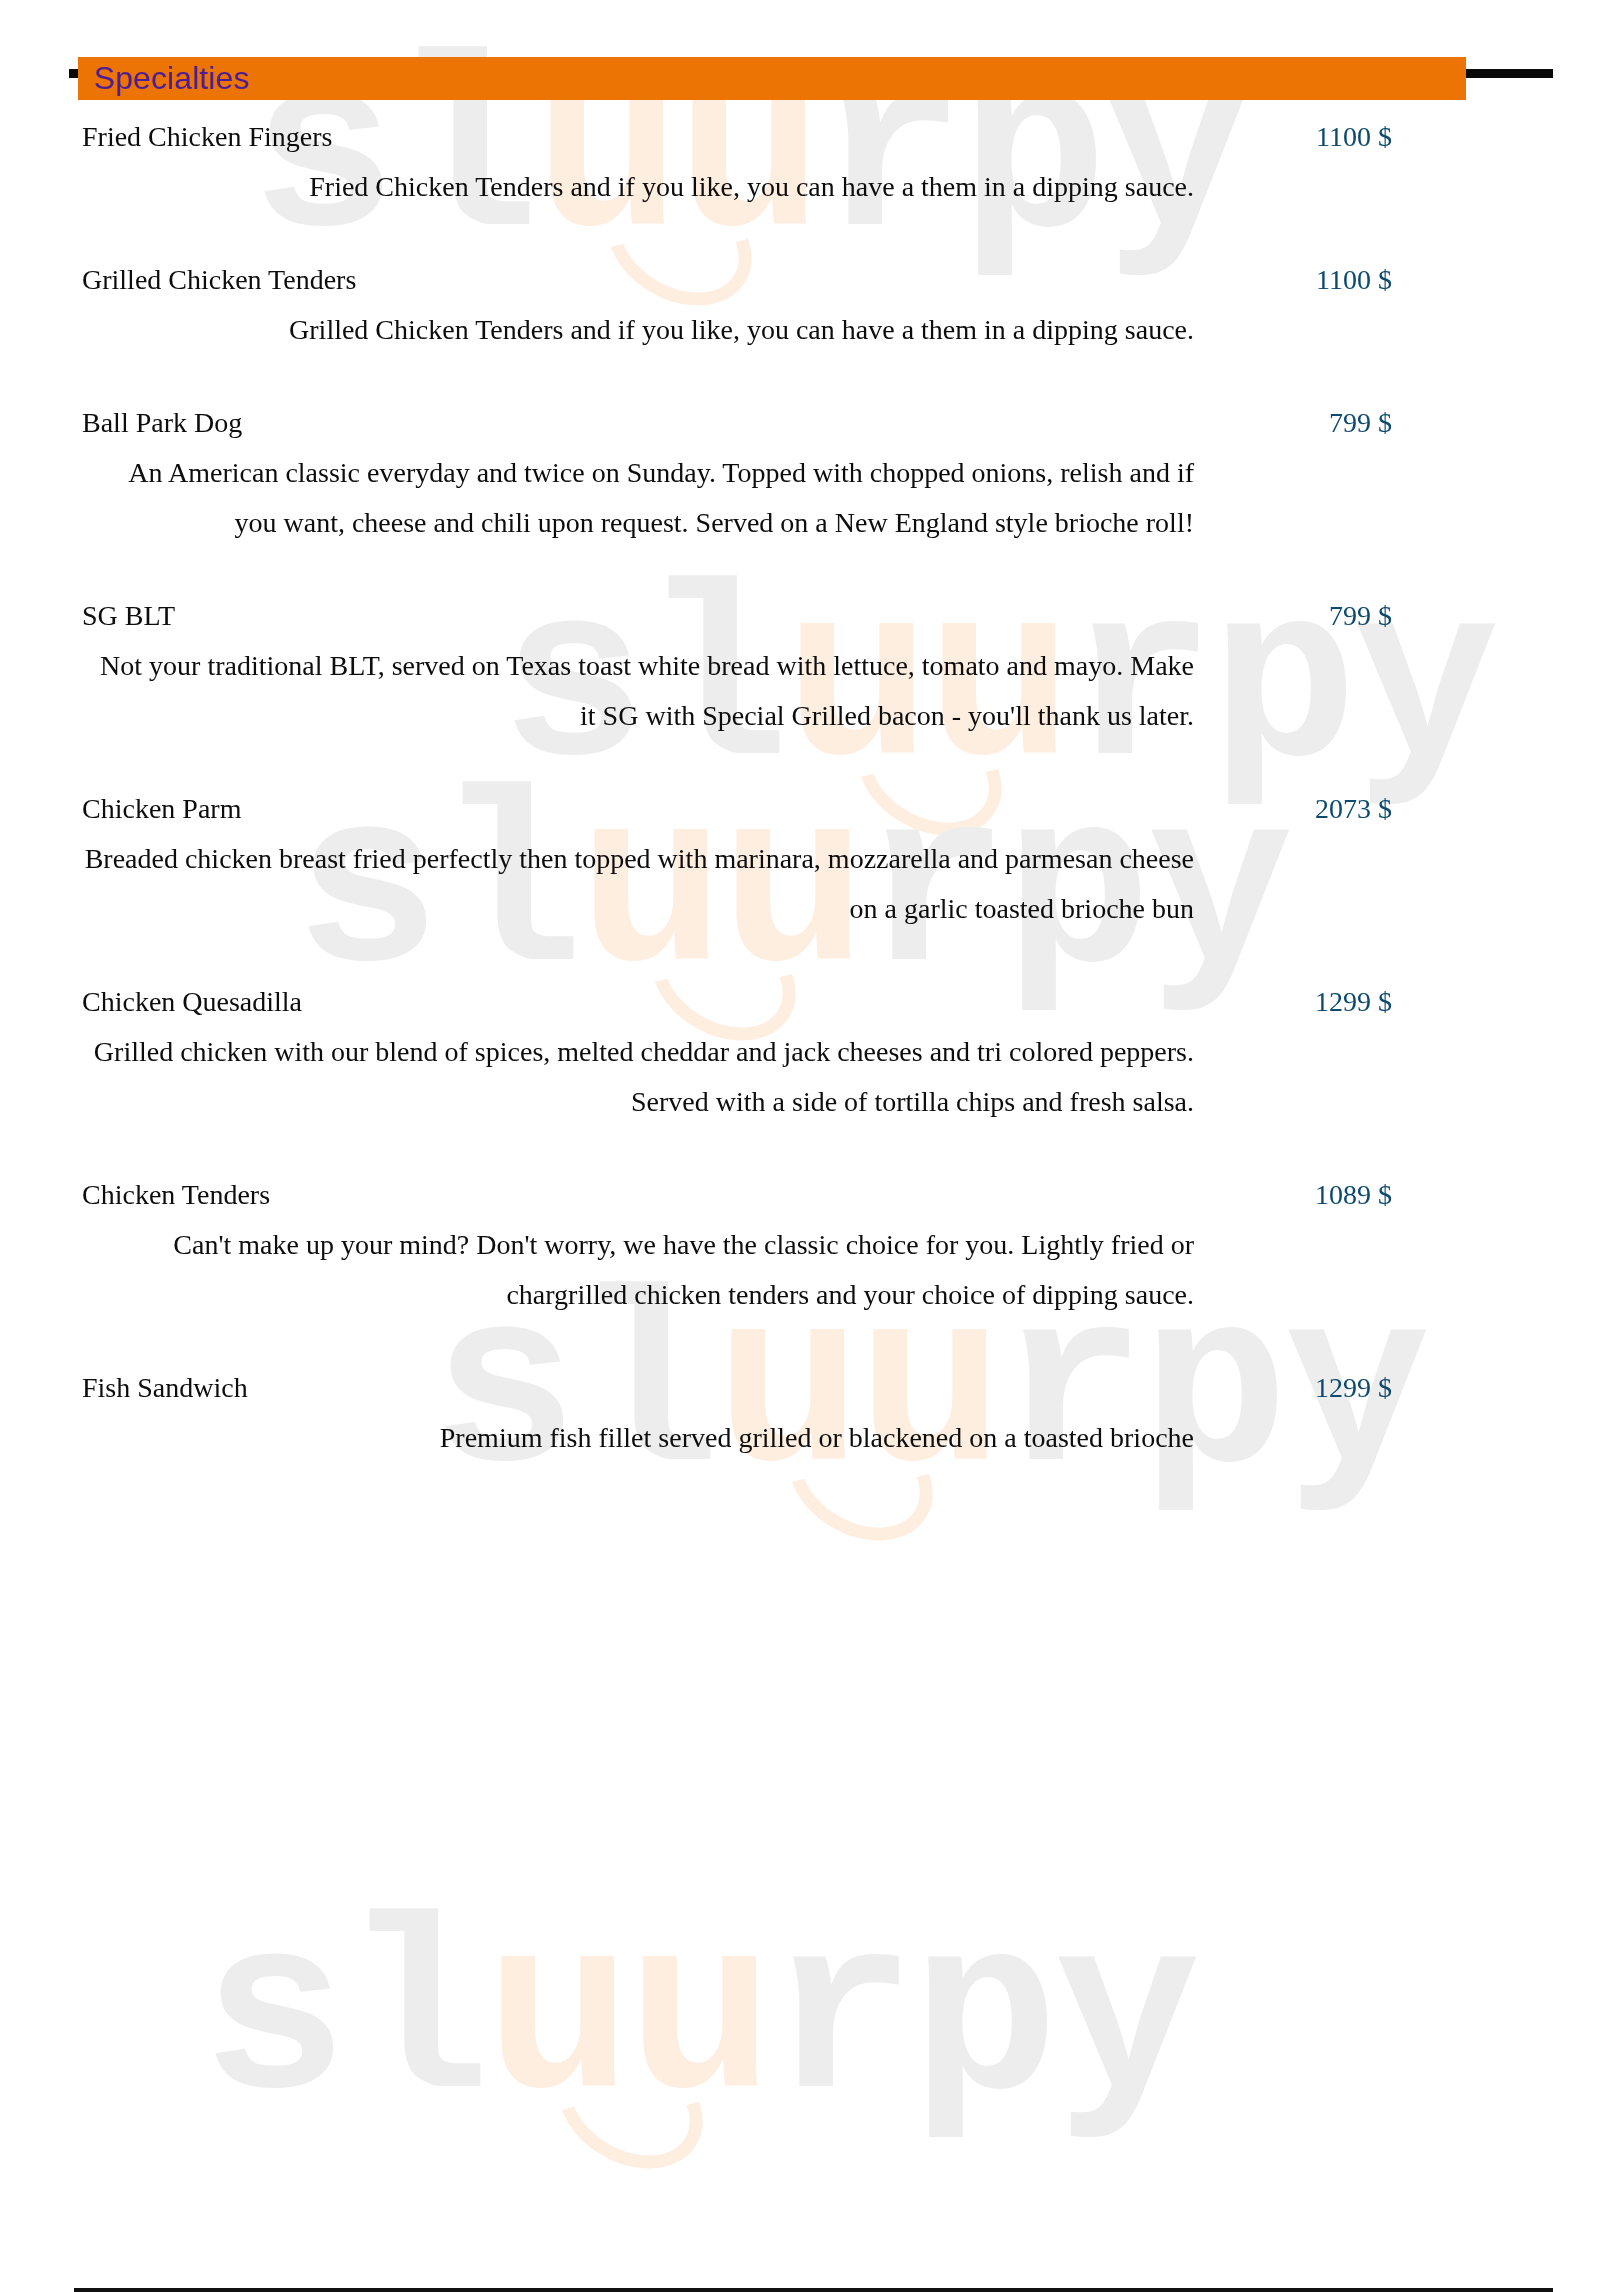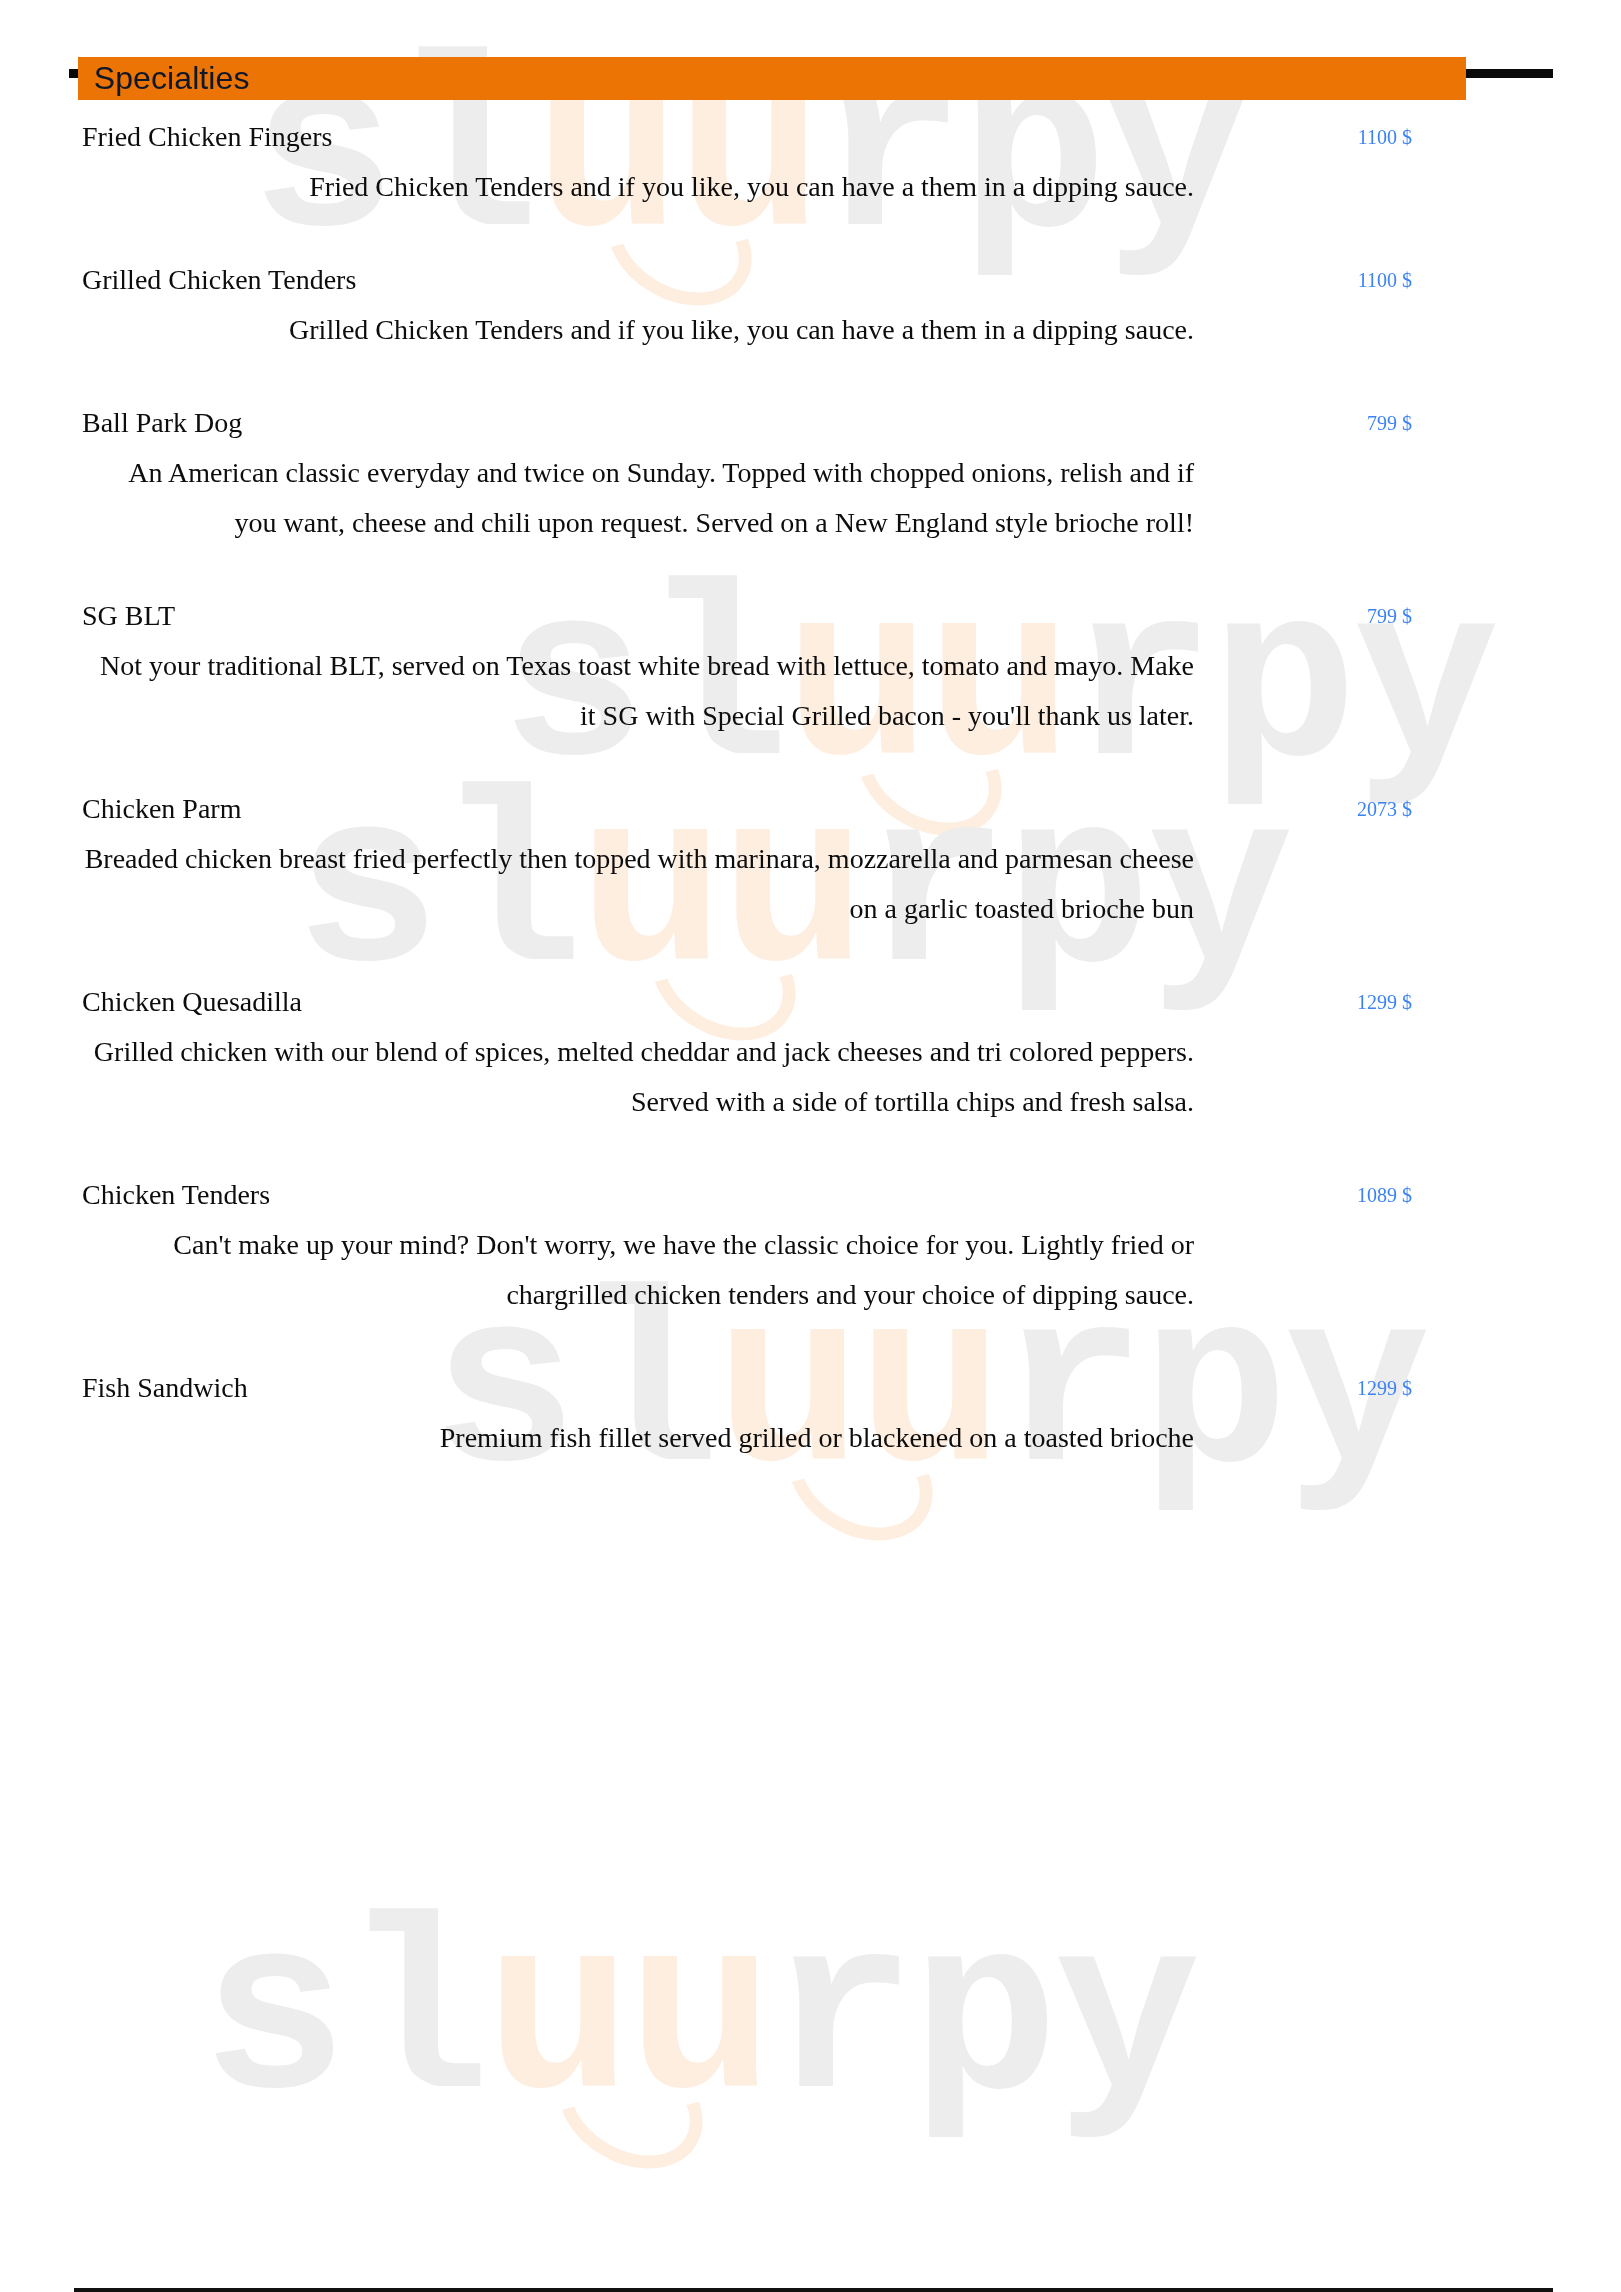--- a/index.html
+++ b/index.html
@@ -67,21 +67,21 @@
     z-index: 3;
   }
   #section-header .section-title {
     position: absolute;
     left: 15.7px;
     top: 50%;
     transform: translateY(-52%);
     font-family: "Liberation Sans", sans-serif;
     font-size: 32px;
     font-weight: normal;
-    color: #0f172a;
+    color: #4c1d95;
     letter-spacing: 0.1px;
     white-space: nowrap;
   }
 
   #items {
     position: absolute;
     left: 0;
     top: 112px;
     width: 1621px;
   }
@@ -103,25 +103,24 @@
     line-height: 50px;
     color: #0d0d0d;
     white-space: nowrap;
   }
   .item-price {
     position: absolute;
     left: 0;
     top: 0;
     width: 1392px;
     text-align: right;
-    font-size: 20px;
+    font-size: 28px;
     line-height: 50px;
-    color: #3b82f6;
-    white-space: nowrap;
-    margin-left: 20px;
+    color: #0c4a6e;
+    white-space: nowrap;
   }
   .item-desc {
     padding-left: 82px;
     padding-top: 50px;
     width: 1112px;
     font-size: 28px;
     line-height: 50px;
     color: #0d0d0d;
     text-align: right;
   }

